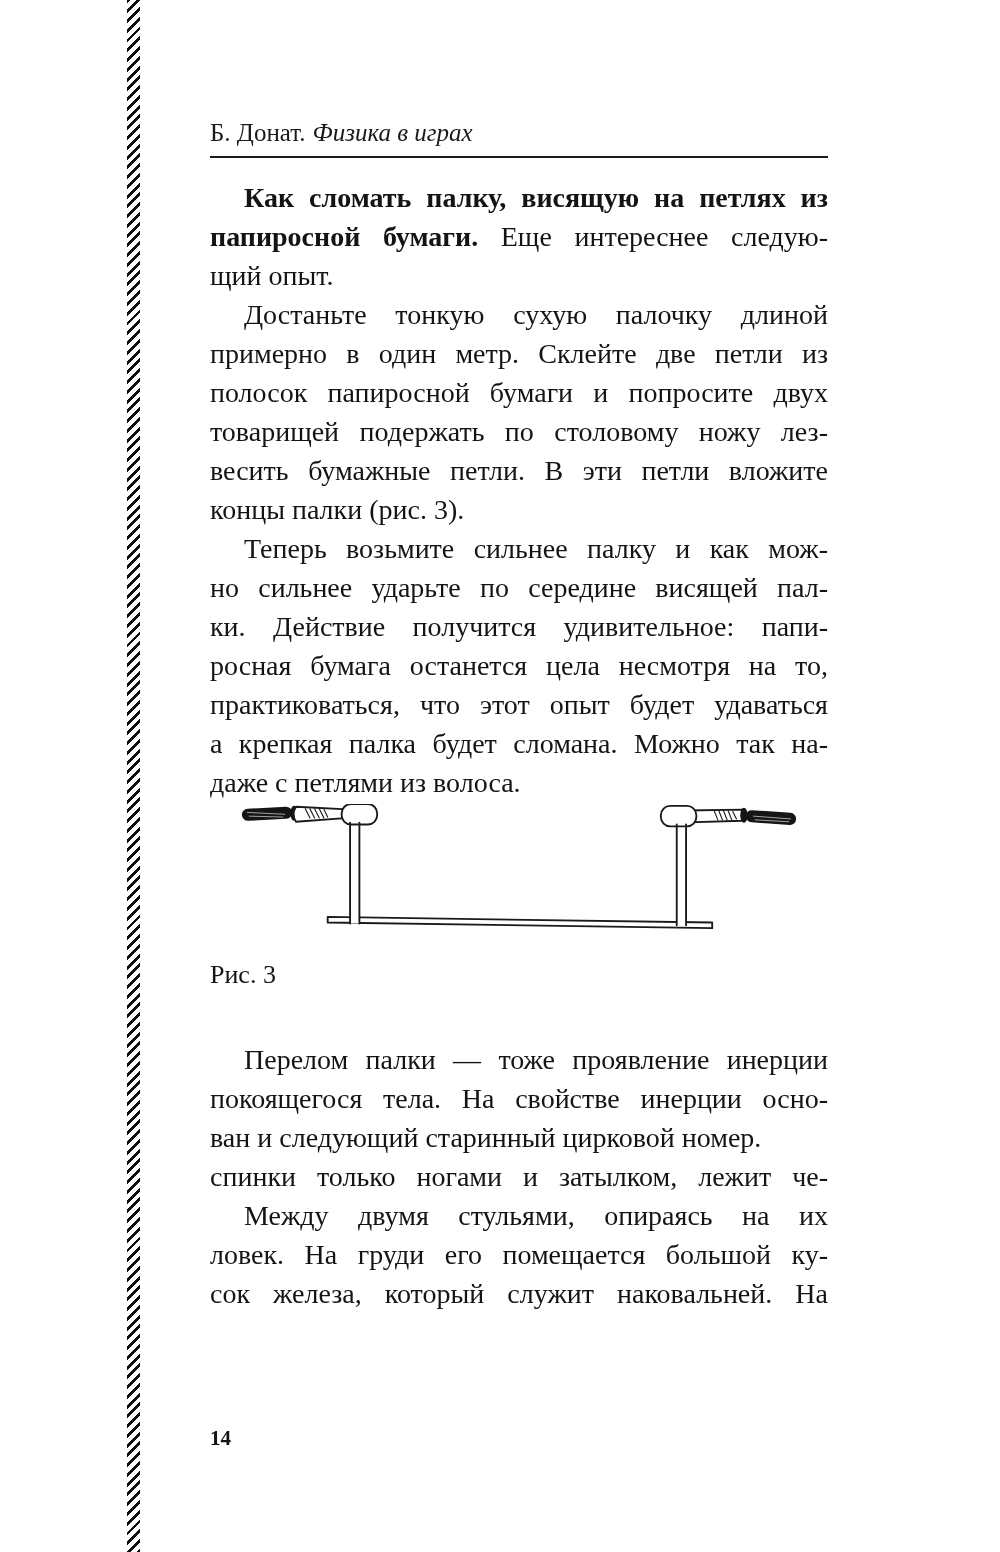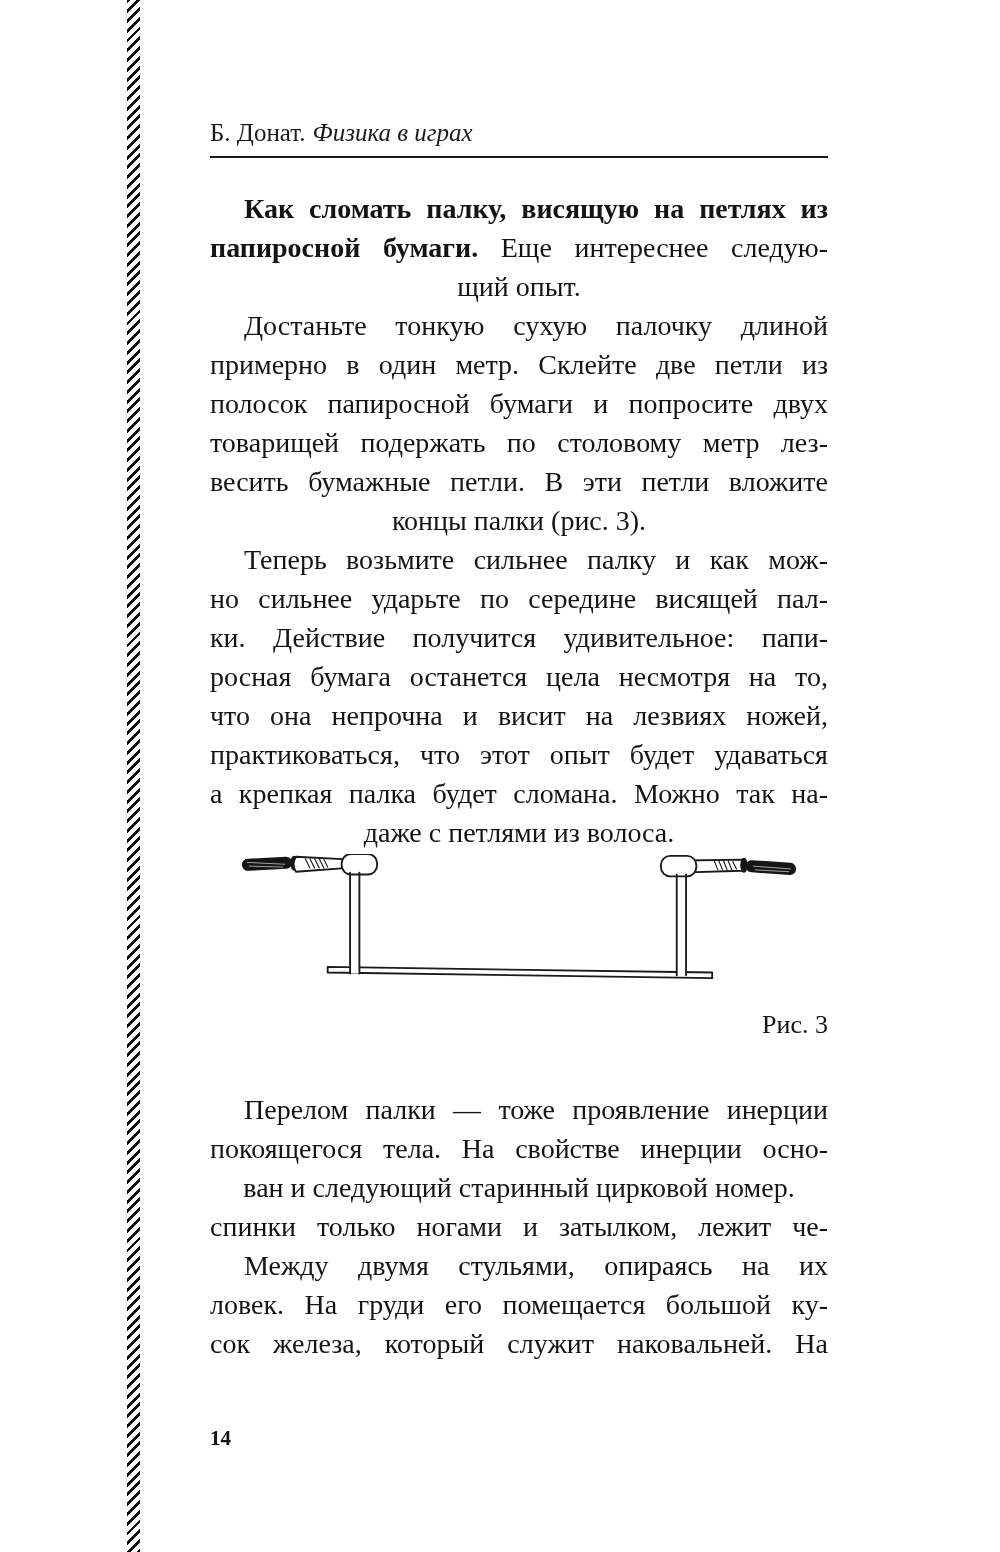--- a/index.html
+++ b/index.html
@@ -21,32 +21,32 @@
   .content{
     position:absolute;left:210px;top:118px;width:618px;
   }
   .running-header{
     font-size:25px;line-height:30px;color:#1a1a1a;
     padding-bottom:8px;border-bottom:2px solid #1a1a1a;
   }
   .running-header .it{font-style:italic;margin-left:7px;}
 
   .body-text{font-size:28px;line-height:39px;}
-  .body-upper{margin-top:31px;}
+  .body-upper{margin-top:20px;}
   .body-lower{margin-top:50px;}
   .paragraph{margin:0;}
-  .line{white-space:nowrap;overflow:visible;text-align:center;}
+  .line{white-space:nowrap;overflow:visible;}
   .line.j{white-space:normal;text-align:justify;text-align-last:justify;}
   .line.ind{text-indent:34px;}
   .b{font-weight:bold;}
 
   .figure-wrap{margin-top:2px;}
   .figure-svg{display:block;width:618px;height:140px;}
   .figure-caption{
-    text-align:right;font-size:26px;line-height:30px;margin-top:16px;
+    text-align:left;font-size:26px;line-height:30px;margin-top:16px;
   }
 
   .page-number{
     position:absolute;left:210px;top:1426px;
     font-size:21px;font-weight:bold;
   }
 </style>
 </head>
 <body>
 
@@ -64,30 +64,29 @@
     <div class="body-text body-upper">
         <div class="paragraph">
           <div class="line j ind"><span class="b">Как сломать палку, висящую на петлях из</span></div>
           <div class="line j"><span class="b">папиросной бумаги.</span><span> Еще интереснее следую-</span></div>
           <div class="line"><span>щий опыт.</span></div>
         </div>
         <div class="paragraph">
           <div class="line j ind"><span>Достаньте тонкую сухую палочку длиной</span></div>
           <div class="line j"><span>примерно в один метр. Склейте две петли из</span></div>
           <div class="line j"><span>полосок папиросной бумаги и попросите двух</span></div>
-          <div class="line j"><span>товарищей подержать по столовому метр лез-</span></div>
+          <div class="line j"><span>товарищей подержать по столовому ножу лез-</span></div>
           <div class="line j"><span>весить бумажные петли. В эти петли вложите</span></div>
           <div class="line"><span>концы палки (рис. 3).</span></div>
         </div>
         <div class="paragraph">
           <div class="line j ind"><span>Теперь возьмите сильнее палку и как мож-</span></div>
           <div class="line j"><span>но сильнее ударьте по середине висящей пал-</span></div>
           <div class="line j"><span>ки. Действие получится удивительное: папи-</span></div>
           <div class="line j"><span>росная бумага останется цела несмотря на то,</span></div>
-          <div class="line j"><span>что она непрочна и висит на лезвиях ножей,</span></div>
           <div class="line j"><span>практиковаться, что этот опыт будет удаваться</span></div>
           <div class="line j"><span>а крепкая палка будет сломана. Можно так на-</span></div>
           <div class="line"><span>даже с петлями из волоса.</span></div>
         </div>
       </div>
 
     <div class="figure-wrap">
       <svg class="figure-svg" viewBox="0 0 618 150" fill="none" stroke="#1a1a1a" stroke-width="2" stroke-linecap="round" stroke-linejoin="round">
 
         <g>

